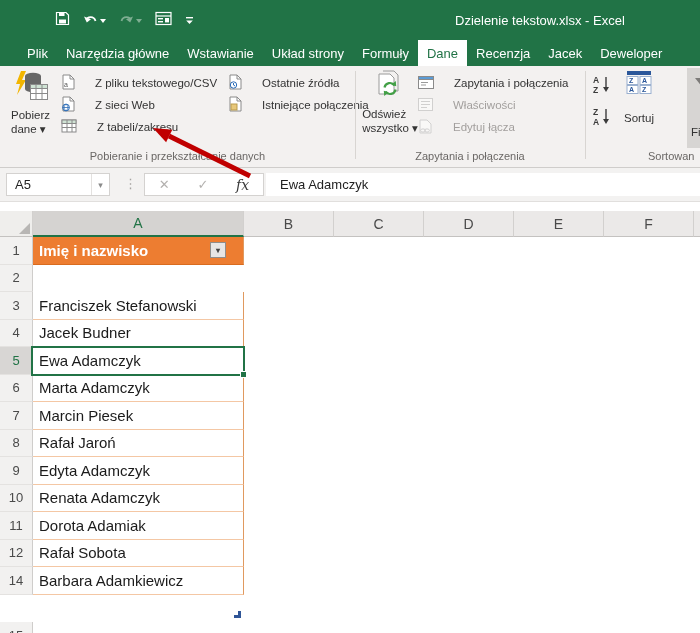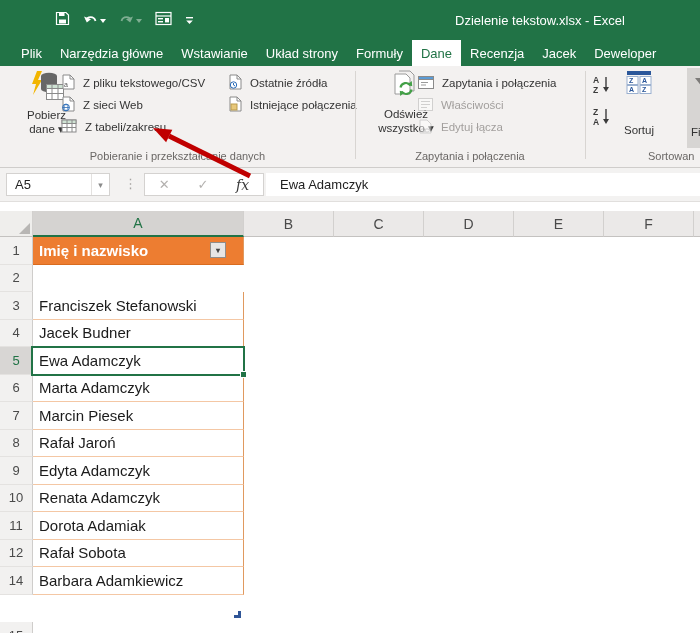--- a/index.html
+++ b/index.html
@@ -8,32 +8,32 @@
 
   
   .titlebar { position:absolute; left:0; top:0; width:700px; height:40px; background:#217346; }
   .qat { position:absolute; left:55px; top:11px; display:flex; align-items:center; gap:13px; }
   .qat .btn { display:flex; align-items:center; gap:2px; cursor:default; }
   .caret-sm { width:0; height:0; border-left:3px solid transparent; border-right:3px solid transparent; border-top:4px solid #fff; }
   .caret-dim { border-top-color:#7fae92; }
   .win-title { position:absolute; left:455px; top:13px; color:#fff; font-size:13px; white-space:nowrap; }
 
   
-  .tabrow { position:absolute; left:0; top:40px; width:700px; height:26px; background:#217346; display:flex; padding-left:12px; }
+  .tabrow { position:absolute; left:0; top:40px; width:700px; height:26px; background:#217346; display:flex; padding-left:18px; }
   .tab { color:#fff; font-size:13px; padding:0 9px; display:flex; align-items:center; white-space:nowrap; cursor:default; }
   .tab.active { background:#fff; color:#217346; }
 
   
   .ribbon { position:absolute; left:0; top:66px; width:700px; height:102px; background:#f3f1f0; border-bottom:1px solid #cfcdcb; overflow:hidden; }
   .rib-divider { position:absolute; top:5px; height:88px; width:1px; background:#d8d5d2; }
   .grp-label { position:absolute; bottom:5px; font-size:11px; color:#6a6765; text-align:center; white-space:nowrap; }
-  .bigbtn { position:absolute; top:4px; height:78px; display:flex; flex-direction:column; align-items:center; justify-content:flex-start; font-size:11.5px; color:#333; text-align:center; cursor:default;margin-left:16px; }
+  .bigbtn { position:absolute; top:4px; height:78px; display:flex; flex-direction:column; align-items:center; justify-content:flex-start; font-size:11.5px; color:#333; cursor:default; }
   .bigbtn .lbl { line-height:14px; margin-top:3px; }
   .smallstack { position:absolute; display:flex; flex-direction:column; }
-  .smallbtn { display:flex; align-items:center; gap:8px; height:22px; font-size:11.5px; color:#333; white-space:nowrap; cursor:default; }
+  .smallbtn { display:flex; align-items:center; gap:20px; height:22px; font-size:11.5px; color:#333; white-space:nowrap; cursor:default; }
   .smallbtn.disabled { color:#a29f9d; }
   .smallbtn.disabled svg { opacity:.5; }
   .filtrujbtn { position:absolute; left:687px; top:2px; width:36px; height:80px; background:#d7d5d3; display:flex; flex-direction:column; align-items:center; font-size:11.5px; color:#333; }
   .sortujbtn { position:absolute; left:617px; top:4px; width:44px; height:78px; display:flex; flex-direction:column; align-items:center; font-size:11.5px; color:#333; }
   .sorticonbtn { position:absolute; left:592px; width:22px; height:20px; }
 
   
   .fbar { position:absolute; left:0; top:168px; width:700px; height:34px; background:#f3f2f1; border-bottom:1px solid #e1dfdd; }
   .namebox { position:absolute; left:6px; top:5px; width:104px; height:23px; background:#fff; border:1px solid #d4d2d0; font-size:13px; color:#222; display:flex; align-items:center; }
   .namebox .txt { padding-left:8px; flex:1; }
@@ -261,21 +261,21 @@
         <rect x="1" y="1" width="24" height="4" fill="#2b579a"></rect>
         <rect x="1" y="6.5" width="11" height="8" fill="#fff" stroke="#9ab0cf"></rect>
         <rect x="14" y="6.5" width="11" height="8" fill="#fff" stroke="#9ab0cf"></rect>
         <rect x="1" y="15.5" width="11" height="8" fill="#fff" stroke="#9ab0cf"></rect>
         <rect x="14" y="15.5" width="11" height="8" fill="#fff" stroke="#9ab0cf"></rect>
         <text x="3" y="13" font-size="7" font-weight="bold" fill="#2b579a">Z</text>
         <text x="16" y="13" font-size="7" font-weight="bold" fill="#2b579a">A</text>
         <text x="3" y="22" font-size="7" font-weight="bold" fill="#2b579a">A</text>
         <text x="16" y="22" font-size="7" font-weight="bold" fill="#2b579a">Z</text>
       </svg></span>
-      <span class="lbl" style="margin-top:28px;">Sortuj</span>
+      <span class="lbl" style="margin-top:16px;">Sortuj</span>
     </div>
     <div class="filtrujbtn">
       <span style="margin-top:8px;"><svg width="26" height="24" viewBox="0 0 26 24">
             <path d="M3 2 L23 2 L15 12 L15 21 L11 18.5 L11 12 Z" fill="#7d7b79"></path>
           </svg></span>
       <span class="lbl" style="margin-top:24px;">Filtruj</span>
     </div>
     <div class="grp-label" style="left:648px; width:60px; text-align:left; overflow:hidden;">Sortowan</div>
   </div>
 

